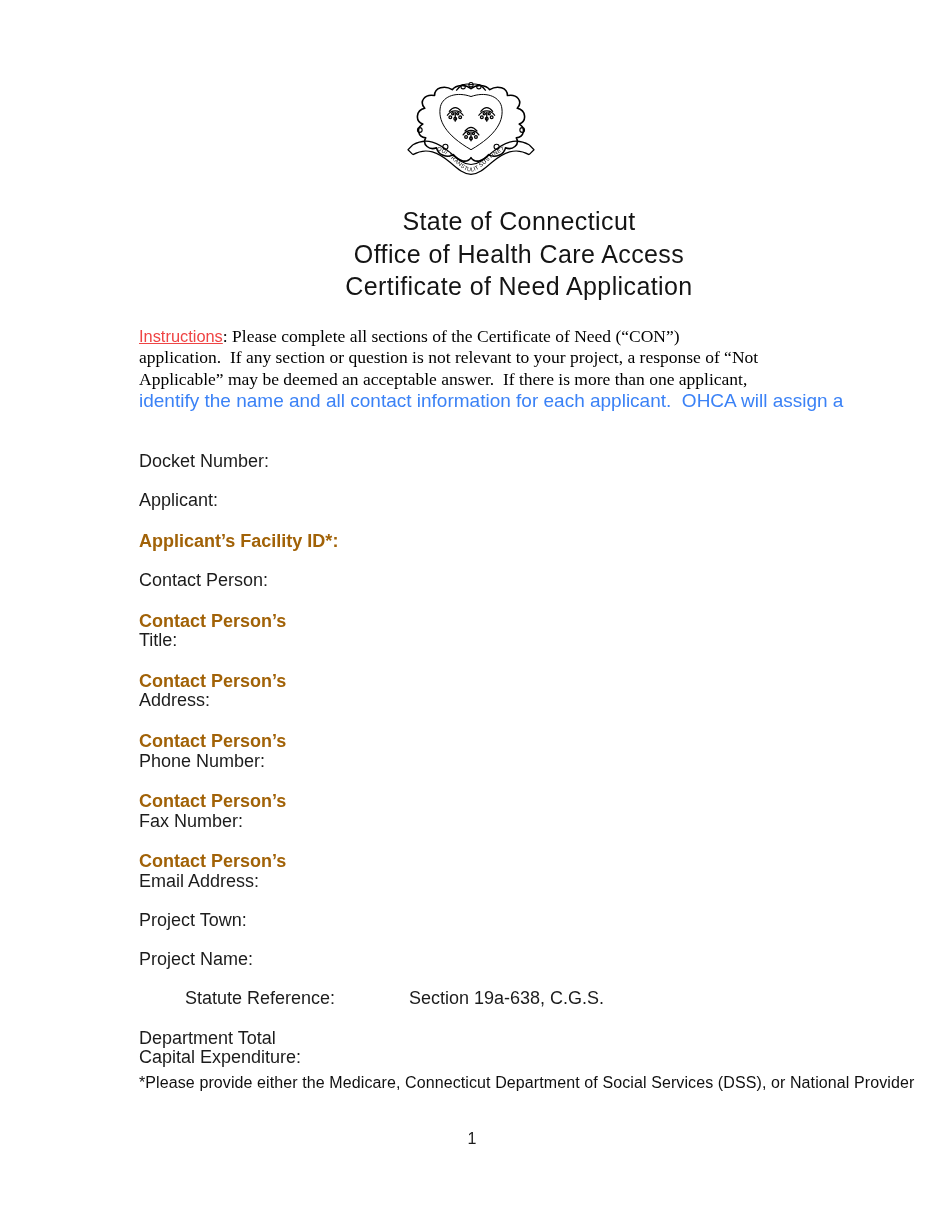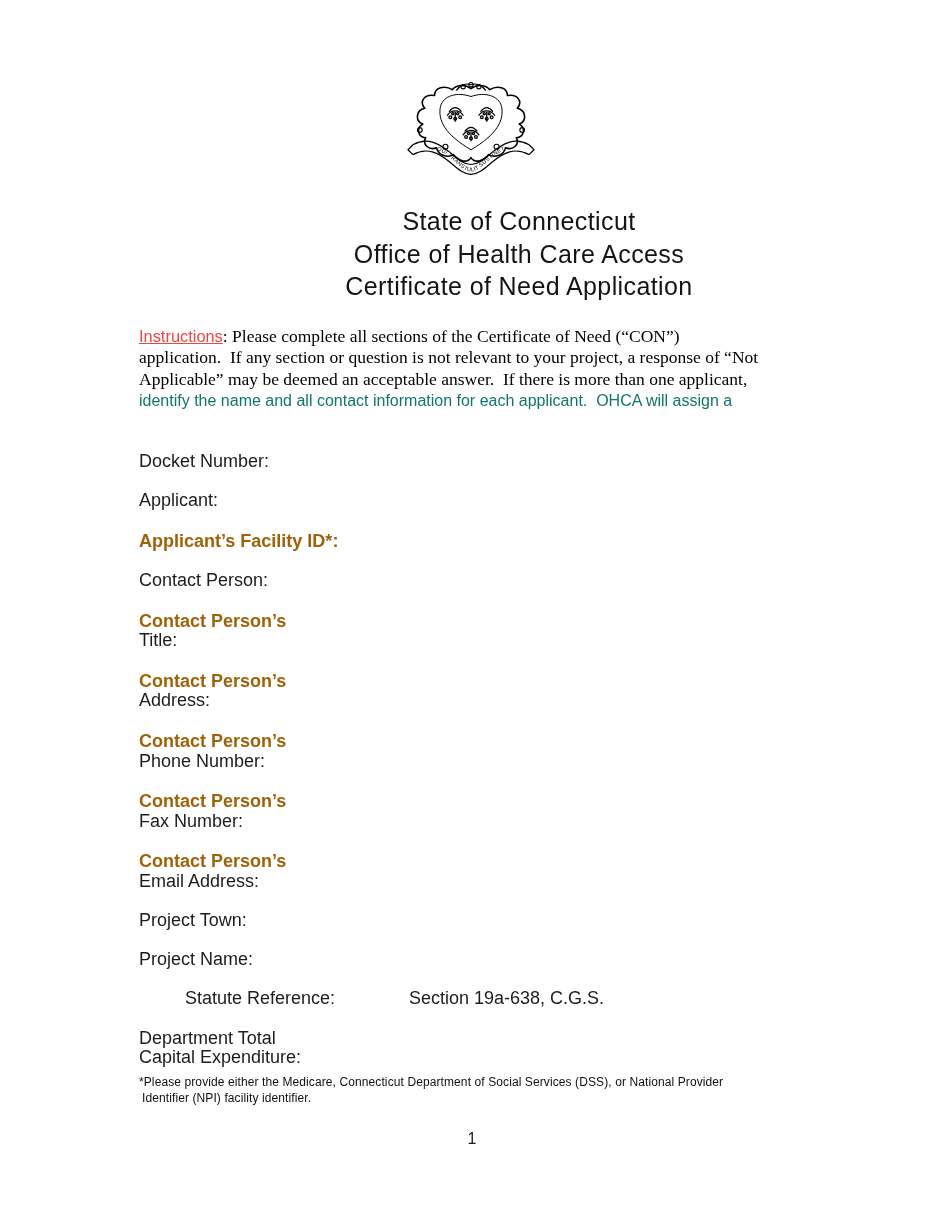--- a/index.html
+++ b/index.html
@@ -45,21 +45,21 @@
     color: #000000;
   }
   .iline { white-space: pre; line-height: 21.3px; }
   .ins-label {
     font-family: "Liberation Sans", sans-serif;
     font-size: 16.4px;
     text-decoration: underline;
     color: #ef4444;
   }
   .serif { font-family: "Liberation Serif", serif; font-size: 17.5px; }
-  .sansl { font-family: "Liberation Sans", sans-serif; font-size: 16px; color: #0f766e; }
+  .sansl { font-family: "Liberation Sans", sans-serif; font-size: 19px; color: #3b82f6; }
 
   
   .fields {
     position: absolute;
     top: 452px;
     left: 139px;
     width: 690px;
     font-size: 18px;
     line-height: 19.6px;
     color: #1c1c1c;
@@ -67,21 +67,21 @@
   .field { margin-bottom: 19.6px; }
   .bold { font-weight: bold; color: #a16207; margin-top: 21px; }
   .statute { position: relative; margin-left: 46px; }
   .statute-value { position: absolute; left: 224px; top: 0; white-space: nowrap; }
 
   
   .footnote {
     position: absolute;
     left: 139px;
     top: 1075px;
-    font-size: 12px;
+    font-size: 16px;
     line-height: 15.5px;
     color: #101010;
     letter-spacing: 0.1px;
   }
   .fn2 { padding-left: 3px; }
 
   
   .page-number {
     position: absolute;
     top: 1130px;
@@ -204,18 +204,17 @@
       <span class="statute-value">Section 19a-638, C.G.S.</span>
     </div>
     <div class="field">
       <div>Department Total</div>
       <div>Capital Expenditure:</div>
     </div>
   </div>
 
   <div class="footnote">
     <div>*Please provide either the Medicare, Connecticut Department of Social Services (DSS), or National Provider</div>
-    <div class="fn2">Identifier (NPI) facility identifier.</div>
   </div>
 
   <div class="page-number">1</div>
 
 </div>
 
 </body></html>

